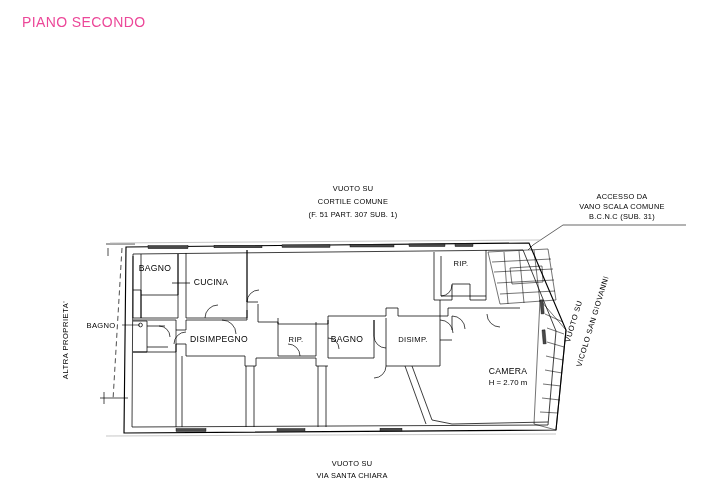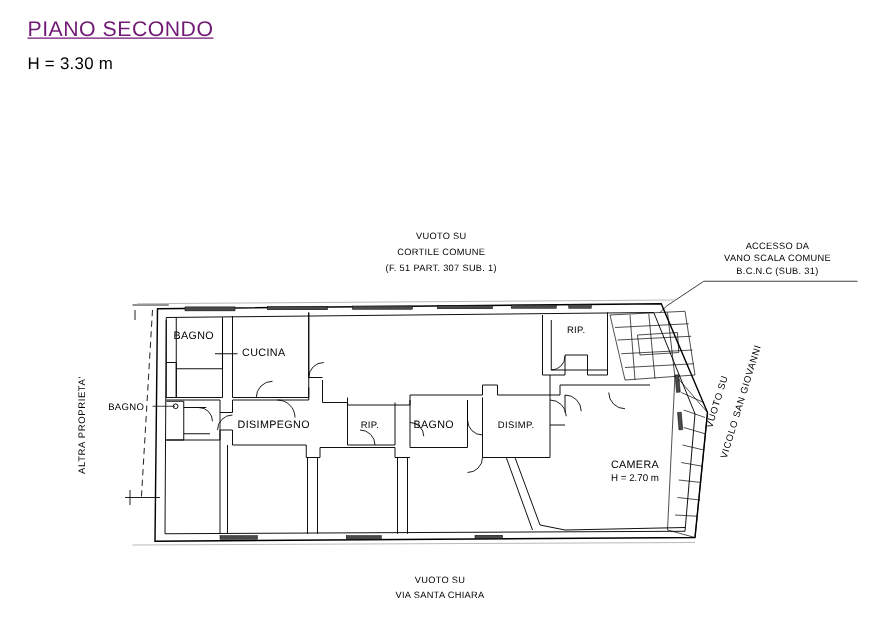--- a/index.html
+++ b/index.html
@@ -22,26 +22,25 @@
     height: 500px;
     background: #ffffff;
   }
   .title-block {
     position: absolute;
     left: 22px;
     top: 14px;
     width: 420px;
   }
   .plan-title {
-    font-size: 17px;
+    font-size: 14px;
     letter-spacing: 0.4px;
-    color: #701a75;
+    color: #ec4899;
     margin: 0 0 9px 0;
     font-weight: 400;
-    text-decoration: underline;
   }
   .height-line {
     font-size: 13.5px;
     color: #000;
     margin: 0 0 5px 0;
     letter-spacing: 0.2px;
   }
   svg#plan {
     position: absolute;
     left: 0;
@@ -88,21 +87,20 @@
   .stair    { fill: none; stroke: #000; stroke-width: 0.55; }
   .greyline { fill: none; stroke: #b9b9b9; stroke-width: 0.8; }
 </style>
 </head>
 <body>
 
 <div id="page">
 
   <div class="title-block">
     <p class="plan-title">PIANO SECONDO</p>
-    <p class="height-line">H = 3.30 m</p>
   </div>
 
   <svg id="plan" viewBox="0 0 706 500">
 
     <g>
       <text class="anno anno-c" x="353" y="191">VUOTO SU</text>
       <text class="anno anno-c" x="353" y="204">CORTILE COMUNE</text>
       <text class="anno anno-c" x="353" y="217">(F. 51 PART. 307 SUB. 1)</text>
     </g>
 

